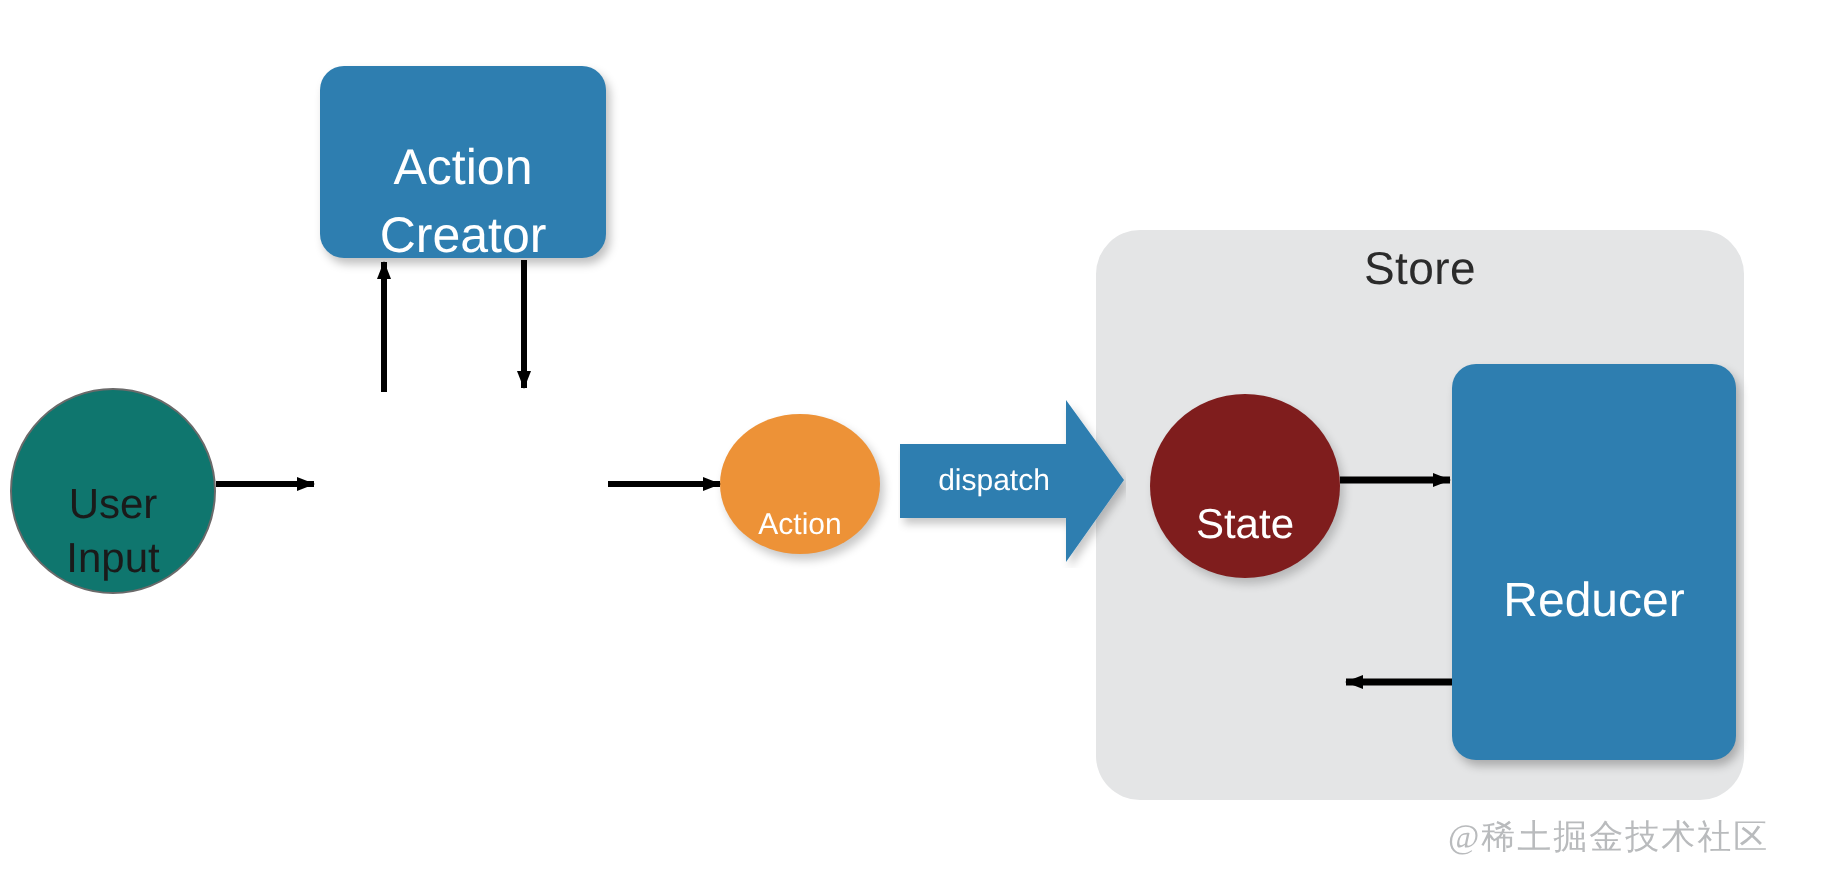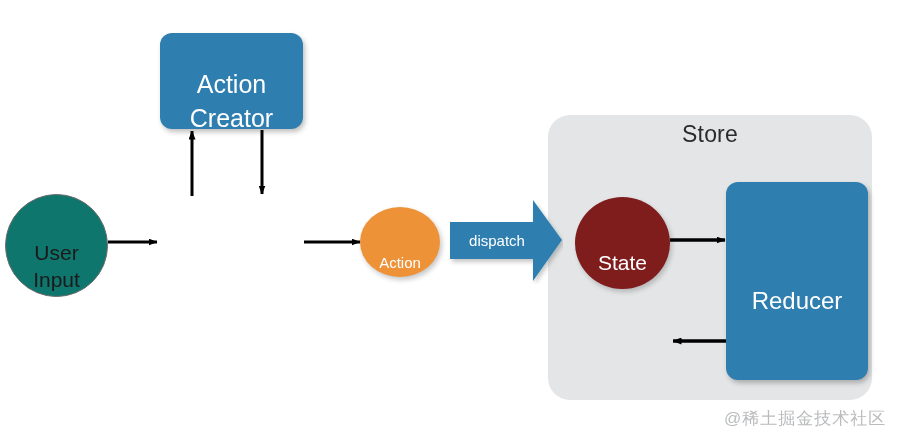--- a/index.html
+++ b/index.html
@@ -161,20 +161,21 @@
     left: 724px;
     top: 405px;
     width: 180px;
     height: 26px;
     color: #b9bbbd;
     font-size: 17px;
     letter-spacing: 1px;
     display: flex;
     align-items: center;
     justify-content: flex-start;
+    font-family: Liberation Serif, serif;
   }
 </style>
 </head>
 <body>
 
 <div id="canvas">
 
   <div id="store-panel"></div>
   <div id="store-title" class="node-label-static" style="display:flex;align-items:center;justify-content:center;">
     <span>Store</span>

